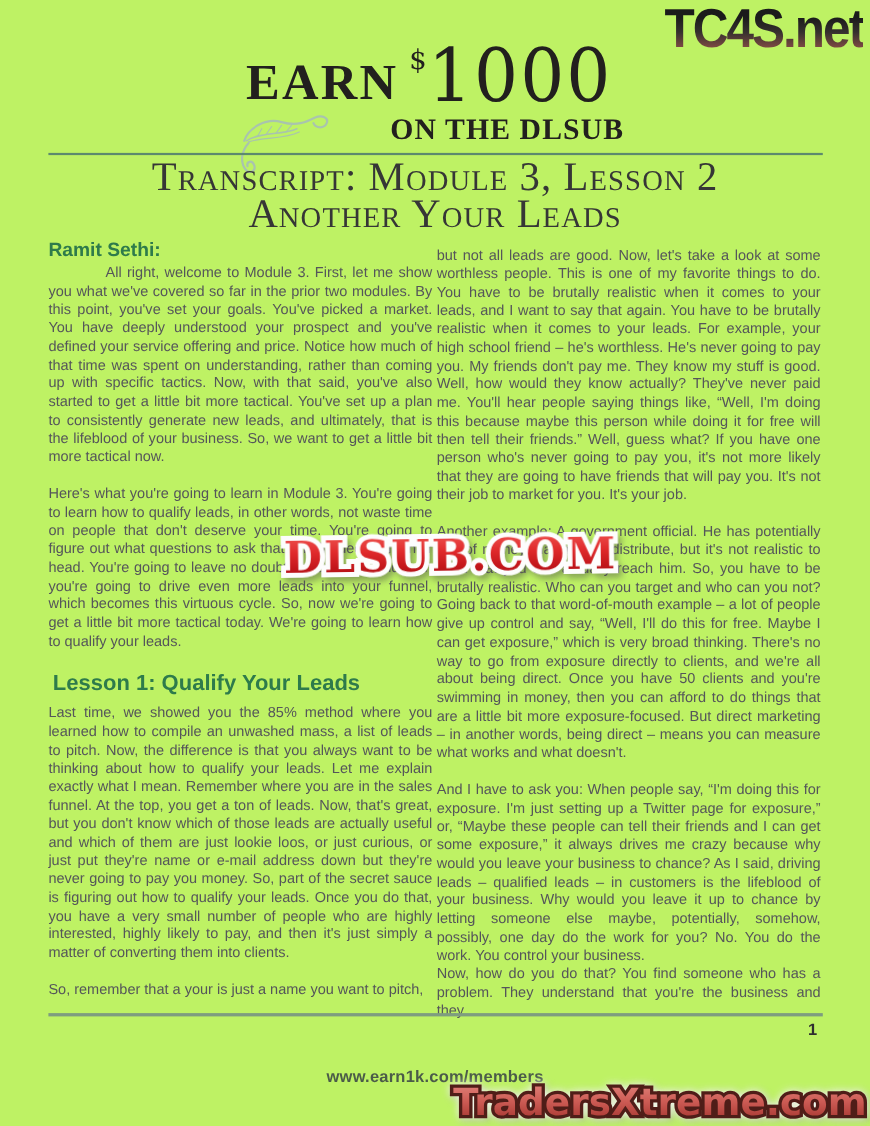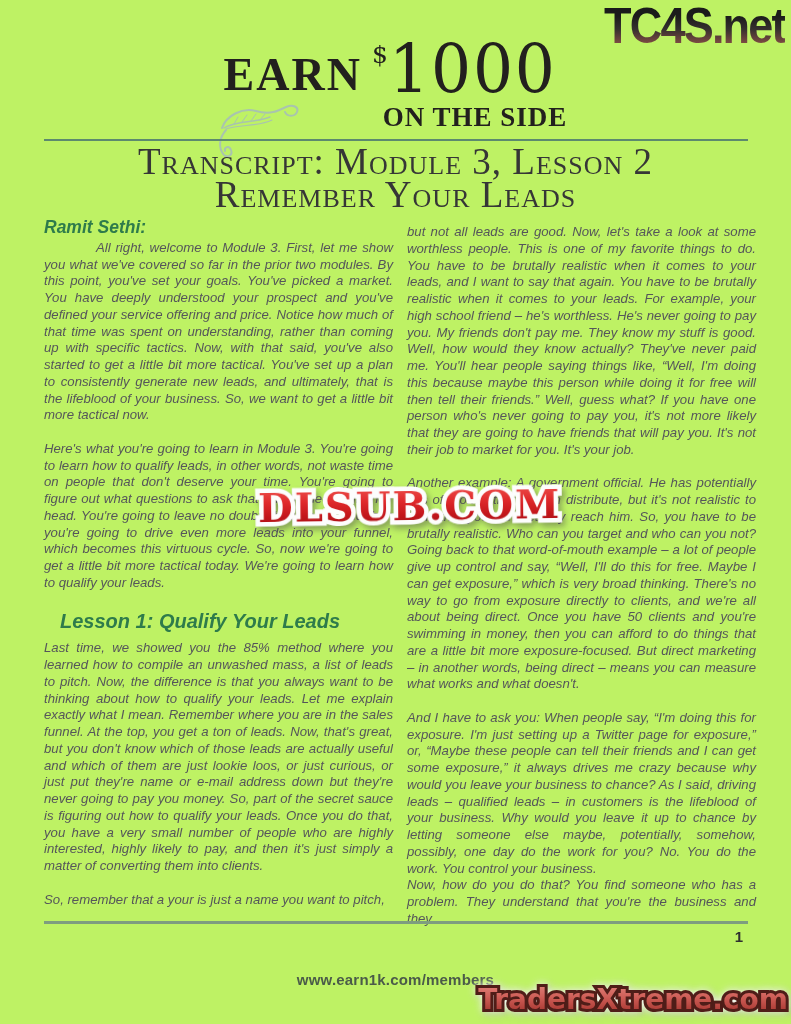--- a/index.html
+++ b/index.html
@@ -32,26 +32,26 @@
   
   .rule-top    { position:absolute; top:139px; left:44px; width:704px; height:2px; background:#5d8a6e; }
   .rule-bottom { position:absolute; top:921px; left:44px; width:704px; height:3px; background:#7e9d7f; }
 
   
   .doc-title { position:absolute; top:145px; left:0; width:100%; text-align:center;
     font-family:"Liberation Serif", serif; font-variant:small-caps; color:#363636; }
   .doc-title-line { font-size:37px; line-height:33px; letter-spacing:1px; }
 
   
-  .columns { position:absolute; top:219px; left:44px; width:712px; display:flex; gap:14px;
-    color:#55565a; font-size:13.2px; line-height:16.75px; text-align:justify;font-style:italic; }
+  .columns { position:absolute; top:219px; left:44px; width:712px; display:flex; gap:4px;
+    color:#55565a; font-size:13.2px; line-height:16.75px; text-align:justify; }
   .col { width:349px; }
   .col-right { padding-top:5px; }
   .speaker-h { color:#2e7b4b; font-size:17.5px; font-weight:700; margin:0 0 4px 0; text-align:left; }
-  .lesson-h  { color:#2e7b4b; font-size:20px;  font-weight:700; margin:21px 0 11px 16px; text-align:left; }
+  .lesson-h  { color:#2e7b4b; font-size:20px;  font-weight:700; margin:21px 0 11px 4px; text-align:left; }
   .columns p { margin:0 0 16.75px 0; }
   .columns p.indent { text-indent:52px; }
   .columns p.tight { margin-bottom:0; }
 
   
   .footer-url  { position:absolute; top:971px; left:0; width:100%; text-align:center;
     font-weight:700; font-size:15px; color:#4b5b49; letter-spacing:.2px; }
   .footer-page { position:absolute; top:928px; right:48px; font-weight:700; font-size:15px; color:#2f2f2f; }
 
   
@@ -59,21 +59,21 @@
     font-family:"DejaVu Serif", serif; font-weight:700; font-size:40px; letter-spacing:2px; line-height:1;
     filter:drop-shadow(3px 4px 3px rgba(70,70,70,.45)); }
   .wm-dlsub::before { content:attr(data-text); position:absolute; left:0; top:0;
     -webkit-text-stroke:9px #fdfdfd; }
   .wm-fill-red { position:relative;
     background:linear-gradient(180deg,#f05a55 0%,#e02a2c 40%,#c3161b 70%,#9e0f14 100%);
     -webkit-background-clip:text; background-clip:text; color:transparent; }
 
   
   .wm-traders { position:absolute; right:3px; top:983px;
-    font-family:"DejaVu Sans", sans-serif; font-weight:700; font-size:28px; letter-spacing:0; line-height:1.2;
+    font-family:"DejaVu Sans", sans-serif; font-weight:700; font-size:34px; letter-spacing:0; line-height:1.2;
     filter:drop-shadow(0 0 4px rgba(255,255,255,.95)) drop-shadow(2px 2px 2px rgba(120,120,120,.4)); }
   .wm-traders::before { content:attr(data-text); position:absolute; left:0; top:0;
     -webkit-text-stroke:6px #4f1d18; }
   .wm-fill-salmon { position:relative;
     background:linear-gradient(180deg,#e2857d 0%,#cd5c55 45%,#aa3a34 85%);
     -webkit-background-clip:text; background-clip:text; color:transparent; }
 </style>
 </head>
 <body>
 
@@ -81,40 +81,40 @@
 
   <div class="wm-tc4s">TC4S.net</div>
 
   <div class="logo">
     <div class="logo-inner">
       <div class="logo-row1">
         <span class="logo-earn">EARN</span>
         <span class="logo-dollar">$</span>
         <span class="logo-amount">1000</span>
       </div>
-      <div class="logo-row2">ON THE SIDE</div>
+      <div class="logo-row2">ON THE DLSUB</div>
       <span class="flourish">
         <svg width="92" height="70" viewBox="0 0 92 70">
           <g fill="none" stroke="#a9c4ae" stroke-width="2" stroke-linecap="round">
             <path d="M8 36 C12 24, 28 15, 42 19 C56 23, 64 19, 72 15 C79 12, 85 15, 83 20 C81 25, 73 25, 71 20"></path>
             <path d="M10 36 C22 28, 42 31, 56 25" stroke-width="1.4"></path>
             <path d="M12 37 C26 32, 44 35, 58 28" stroke-width="1.1"></path>
             <path d="M12 38 C5 46, 4 56, 10 63 C14 66, 19 63, 17 58 C15 53, 10 55, 11 59"></path>
             <path d="M20 32 L24 25 M28 30 L33 23 M37 29 L42 22 M46 28 L51 22" stroke-width="1"></path>
           </g>
         </svg>
       </span>
     </div>
   </div>
 
   <div class="rule-top"></div>
 
   <div class="doc-title">
     <div class="doc-title-line">Transcript: Module 3, Lesson 2</div>
-    <div class="doc-title-line">Remember Your Leads</div>
+    <div class="doc-title-line">Another Your Leads</div>
   </div>
 
   <div class="columns">
     <div class="col col-left">
       <h3 class="speaker-h">Ramit Sethi:</h3>
       <p class="indent">All right, welcome to Module 3.  First, let me show you what we've covered so far in the prior two modules.  By this point, you've set your goals.  You've picked a market.  You have deeply understood your prospect and you've defined your service offering and price.  Notice how much of that time was spent on understanding, rather than coming up with specific tactics.  Now, with that said, you've also started to get a little bit more tactical.  You've set up a plan to consistently generate new leads, and ultimately, that is the lifeblood of your business.  So, we want to get a little bit more tactical now.</p>
       <p>Here's what you're going to learn in Module 3.  You're going to learn how to qualify leads, in other words, not waste time on people that don't deserve your time.  You're going to figure out what questions to ask that will dig deeper in their head.  You're going to leave no doubt about that – and then you're going to drive even more leads into your funnel, which becomes this virtuous cycle.  So, now we're going to get a little bit more tactical today.  We're going to learn how to qualify your leads.</p>
       <h3 class="lesson-h">Lesson 1: Qualify Your Leads</h3>
       <p>Last time, we showed you the 85% method where you learned how to compile an unwashed mass, a list of leads to pitch.  Now, the difference is that you always want to be thinking about how to qualify your leads.  Let me explain exactly what I mean.  Remember where you are in the sales funnel.  At the top, you get a ton of leads.  Now, that's great, but you don't know which of those leads are actually useful and which of them are just lookie loos, or just curious, or just put they're name or e-mail address down but they're never going to pay you money.  So, part of the secret sauce is figuring out how to qualify your leads.  Once you do that, you have a very small number of people who are highly interested, highly likely to pay, and then it's just simply a matter of converting them into clients.</p>
       <p class="tight">So, remember that a your is just a name you want to pitch,</p>

